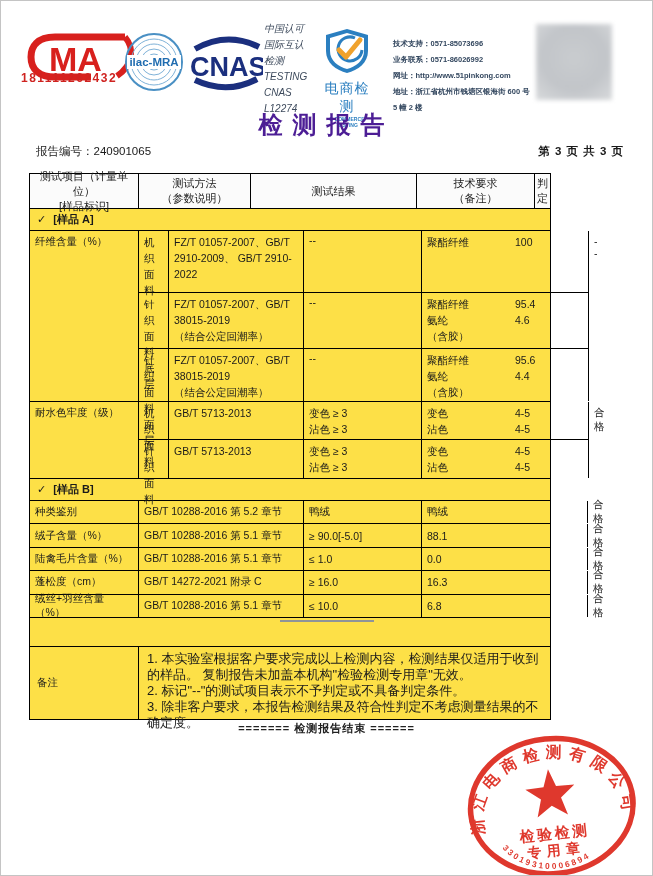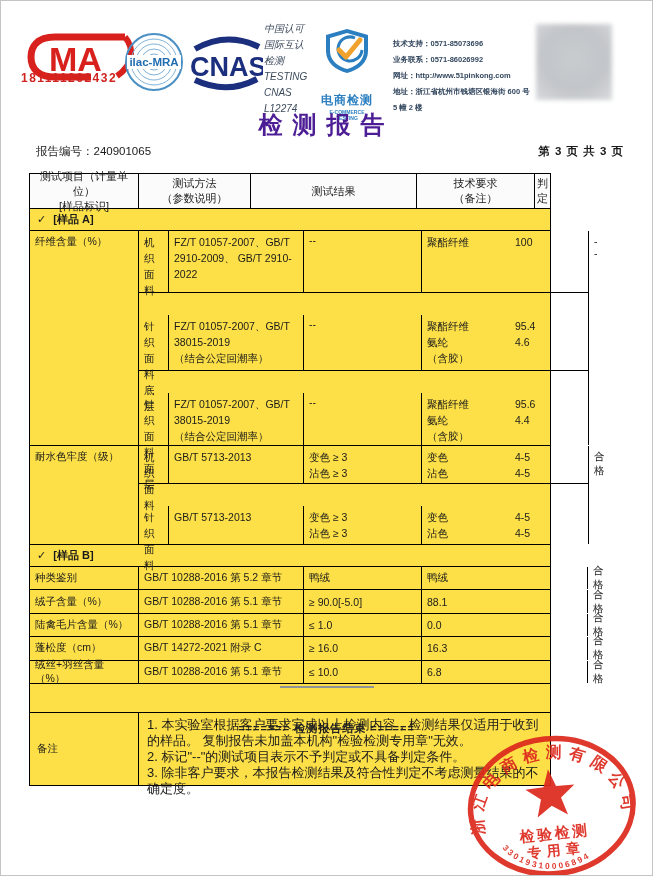--- a/index.html
+++ b/index.html
@@ -9,21 +9,21 @@
 
   
   .cma-logo { position: absolute; left: 24px; top: 28px; width: 112px; height: 62px; }
   .cma-num  { position: absolute; left: 20px; top: 70px; width: 120px; font-size: 12px;
               color: #cf2320; letter-spacing: 1.5px; font-weight: bold; }
   .ilac-logo { position: absolute; left: 122px; top: 30px; }
   .cnas-logo { position: absolute; left: 188px; top: 34px; }
   .accred { position: absolute; left: 263px; top: 20px; width: 62px; font-size: 10px;
             color: #3d4a5c; line-height: 11.5px; font-style: italic; }
   .ecomm { position: absolute; left: 318px; top: 26px; width: 56px; text-align: center; }
-  .ecomm-title { font-size: 12px; font-weight: bold; color: #2b7fc0; letter-spacing: 1px; margin-top: 13px; }
+  .ecomm-title { font-size: 14px; font-weight: normal; color: #2b7fc0; letter-spacing: 1px; margin-top: 1px; }
   .ecomm-sub { font-size: 5.5px; font-weight: bold; color: #2b7fc0; transform: scale(.92); }
   .contact { position: absolute; left: 392px; top: 35px; width: 148px; font-size: 7.5px;
              font-weight: bold; color: #33475f; line-height: 12px; }
   .qr-blur { position: absolute; left: 535px; top: 23px; width: 76px; height: 76px;
              background: radial-gradient(circle at 50% 45%, #c9cccf 0%, #c2c5c9 55%, #d8dadc 100%);
              filter: blur(2px); }
 
   
   .report-title { position: absolute; left: 0; top: 108px; width: 100%; text-align: center;
                   font-size: 24px; font-weight: bold; letter-spacing: 10px; color: #4c1d95;
@@ -44,21 +44,21 @@
   .c2b { width: 135px; flex: none; }
   .c2full { width: 165px; flex: none; }
   .c3  { width: 118px; flex: none; }
   .c4  { width: 166px; flex: none; }
   .c5  { flex: 1; text-align: center; }
   .thead { background: #fbfbfb; }
   .thead .cell { display: flex; flex-direction: column; justify-content: center; align-items: center;
                  text-align: center; font-size: 11px; line-height: 15px; padding: 2px; height: 34px; }
   .secbar { height: 22px; display: flex; align-items: center; font-weight: bold; font-size: 11px;
             padding-left: 7px; border-bottom: 1px solid #000; gap: 7px; }
-  .gmid { width: 449px; flex: none; display: flex; flex-direction: column; gap: 22px; }
+  .gmid { width: 449px; flex: none; display: flex; flex-direction: column; }
   .subrow { display: flex; border-bottom: 1px solid #000; }
   .subrow:last-child { border-bottom: none; }
   .pre { white-space: pre-line; line-height: 16px; }
   .item { line-height: 15px; }
   .verdict { padding-top: 4px; }
   .resgrid .resline { display: flex; line-height: 16px; }
   .resgrid .rname { width: 88px; flex: none; }
   .b-row { height: 23.4px; }
   .b-row .cell { display: flex; align-items: center; padding-top: 0; padding-bottom: 0; }
   .empty-row { height: 29px; position: relative; }

